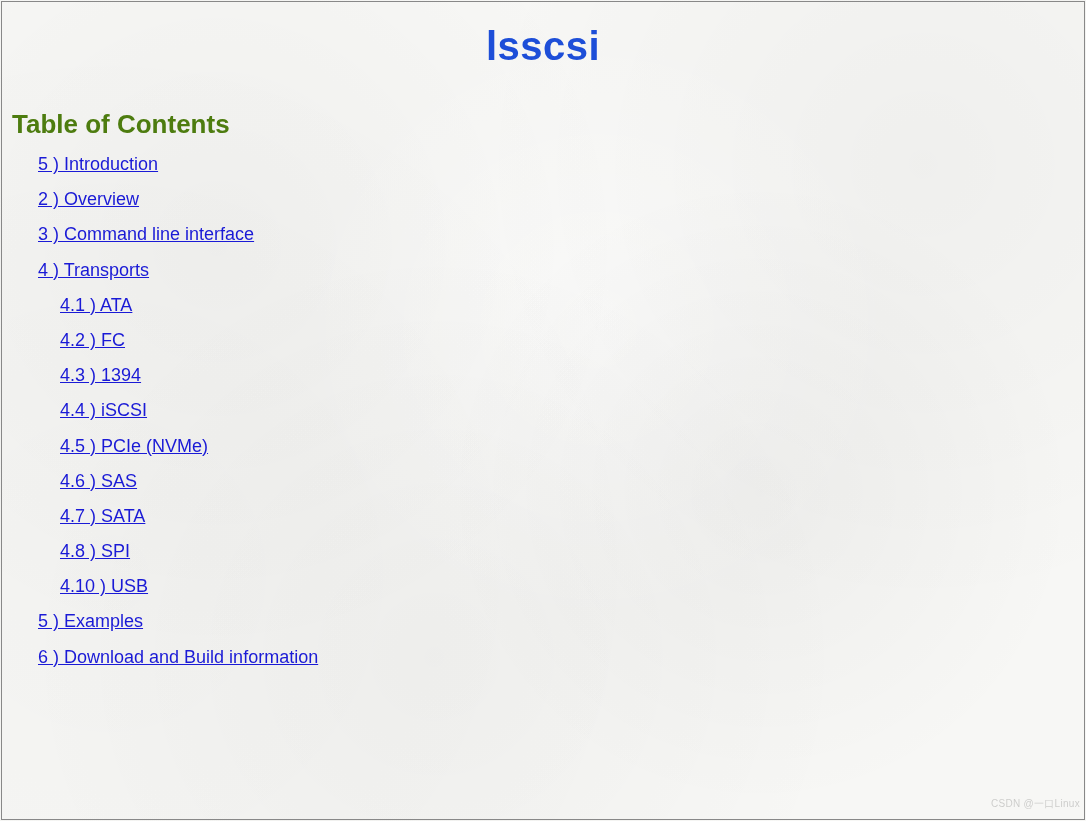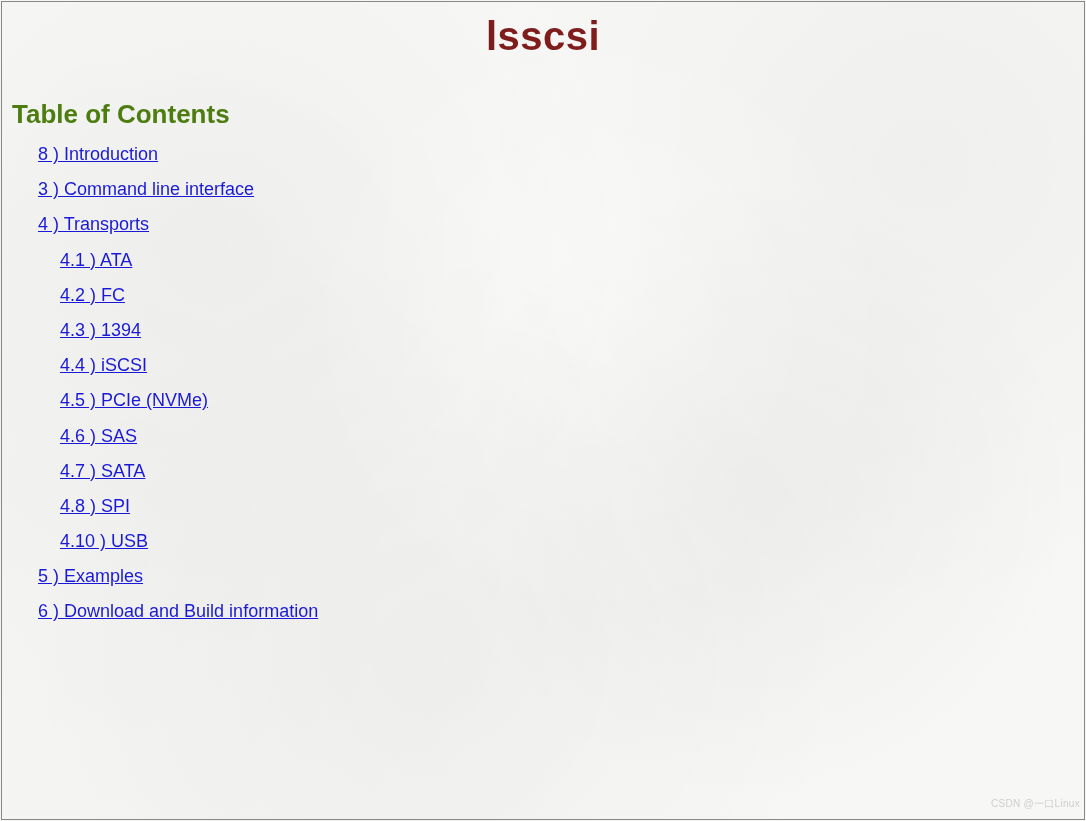--- a/index.html
+++ b/index.html
@@ -34,23 +34,23 @@
     box-sizing: border-box;
     width: 1084px;
     height: 819px;
     margin: 1px;
     padding: 0;
   }
   h1.page-title {
     text-align: center;
     font-size: 40px;
     font-weight: 700;
-    margin: 12px 0 40px 0;
+    margin: 22px 0 40px 0;
     letter-spacing: 0.5px;
-    color: #7f1d1d;
+    color: #1d4ed8;
   }
   h2.toc-title {
     font-size: 26px;
     font-weight: 700;
     margin: 0 0 12px 10px;
     color: #4d7c0f;
   }
   ul.toc {
     list-style: none;
     margin: 0;
@@ -83,21 +83,24 @@
 <body>
 
 <div class="page">
 
   <h1 class="page-title">lsscsi</h1>
 
   <h2 class="toc-title">Table of Contents</h2>
 
   <ul class="toc">
     <li>
-      <a href="#" class="toc-link">8 ) Introduction</a>
+      <a href="#" class="toc-link">5 ) Introduction</a>
+    </li>
+    <li>
+      <a href="#" class="toc-link">2 ) Overview</a>
     </li>
     <li>
       <a href="#" class="toc-link">3 ) Command line interface</a>
     </li>
     <li>
       <a href="#" class="toc-link">4 ) Transports</a>
       <ul>
         <li><a href="#" class="toc-link">4.1 ) ATA</a></li>
         <li><a href="#" class="toc-link">4.2 ) FC</a></li>
         <li><a href="#" class="toc-link">4.3 ) 1394</a></li>

